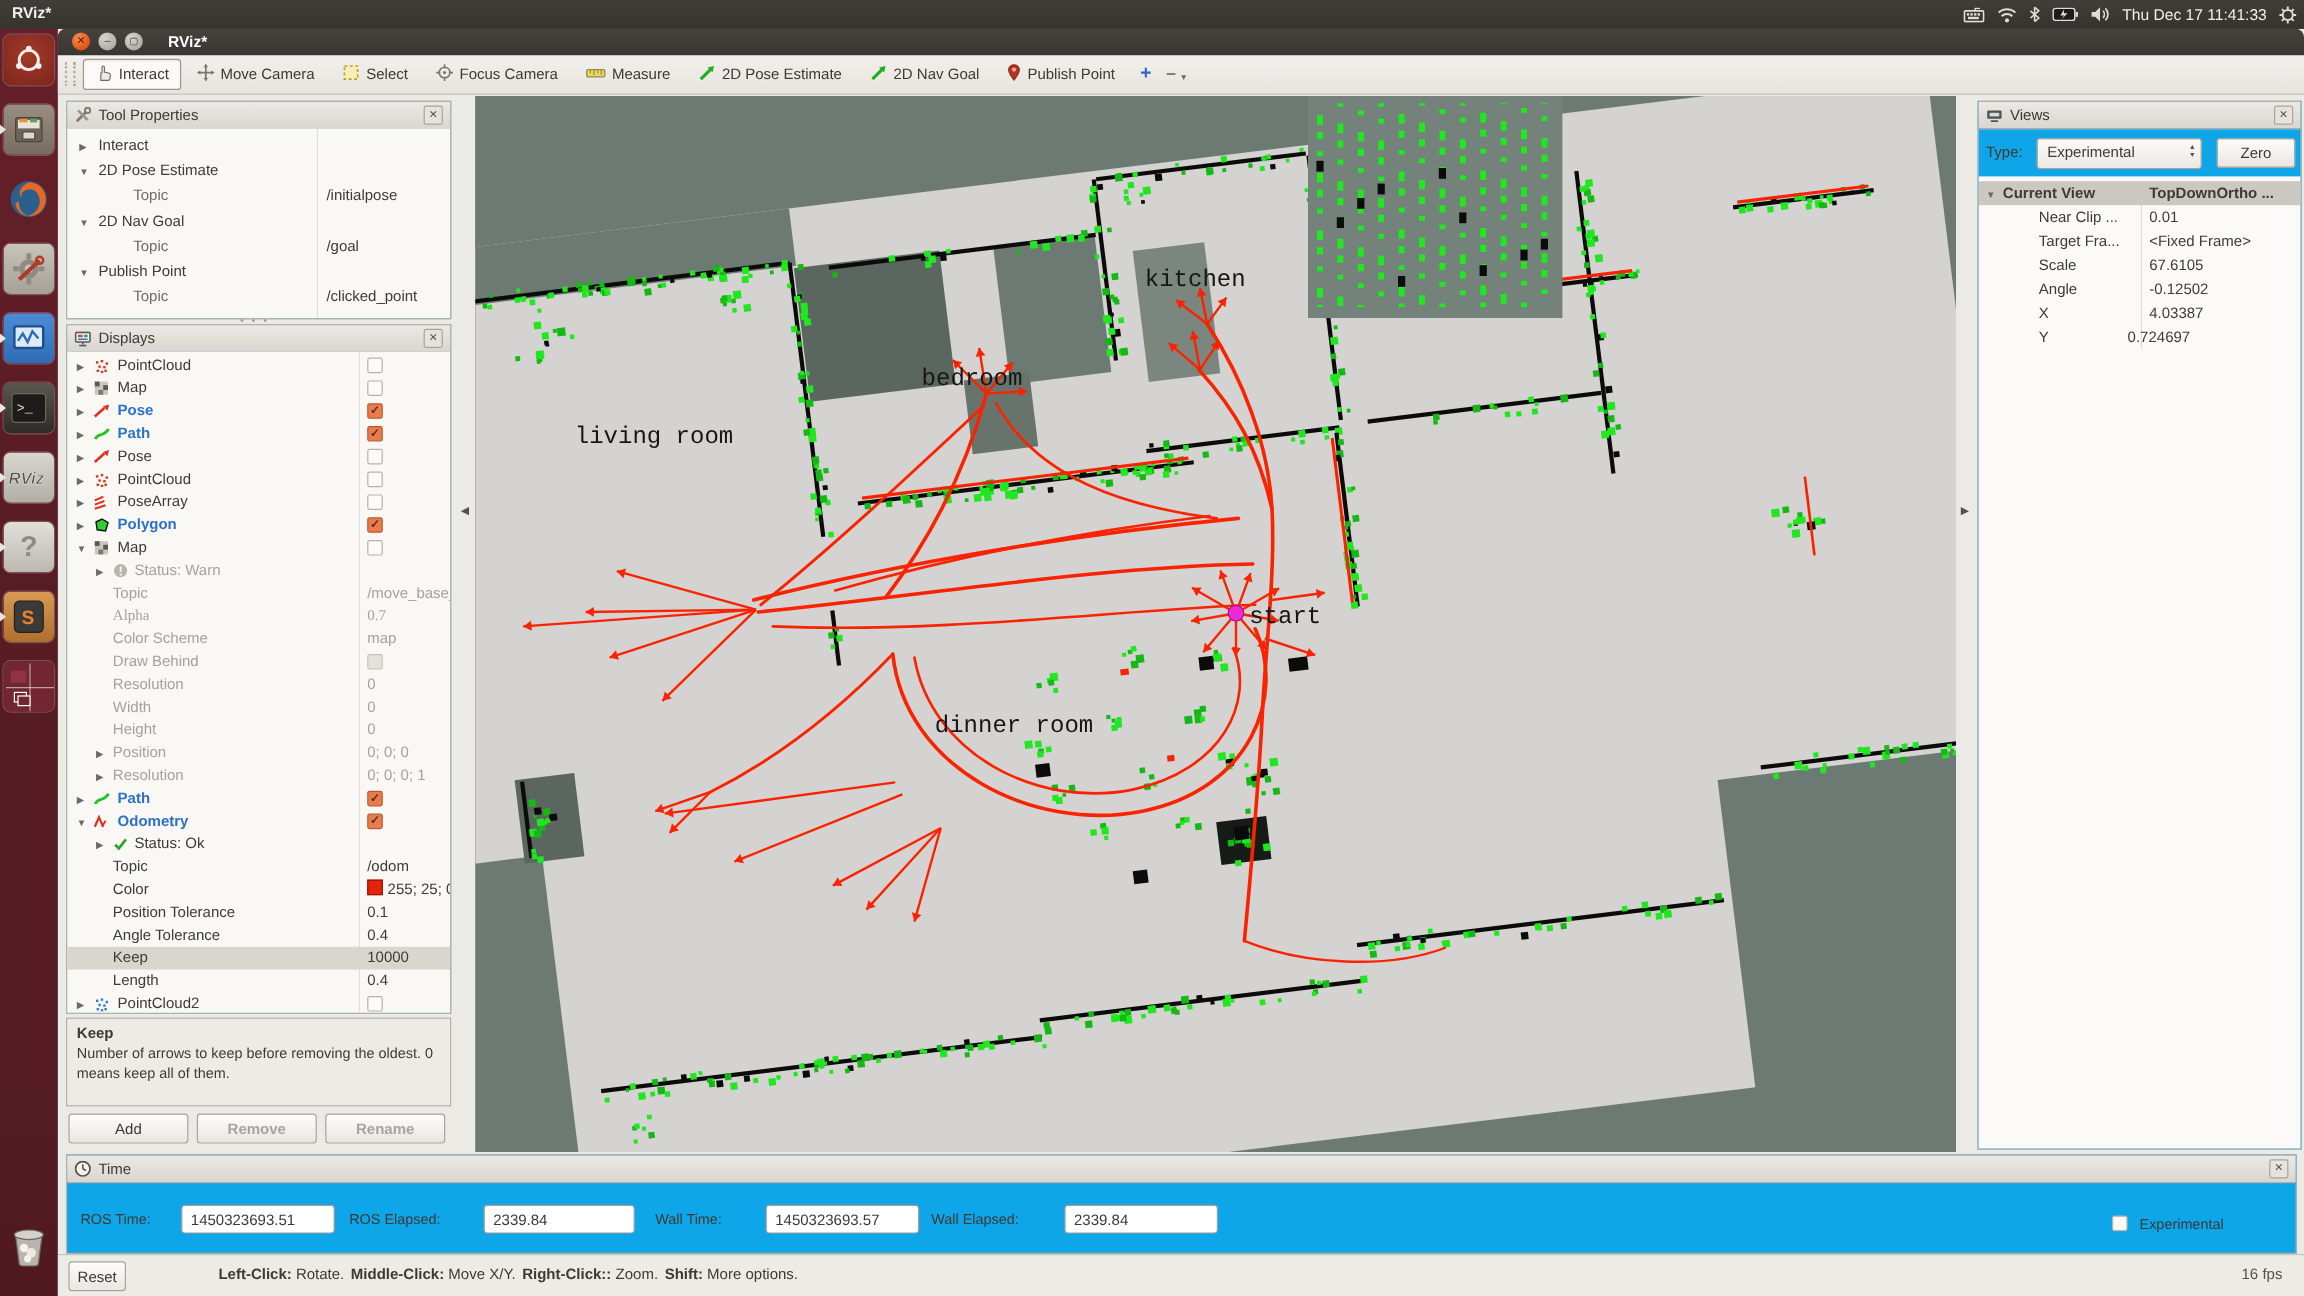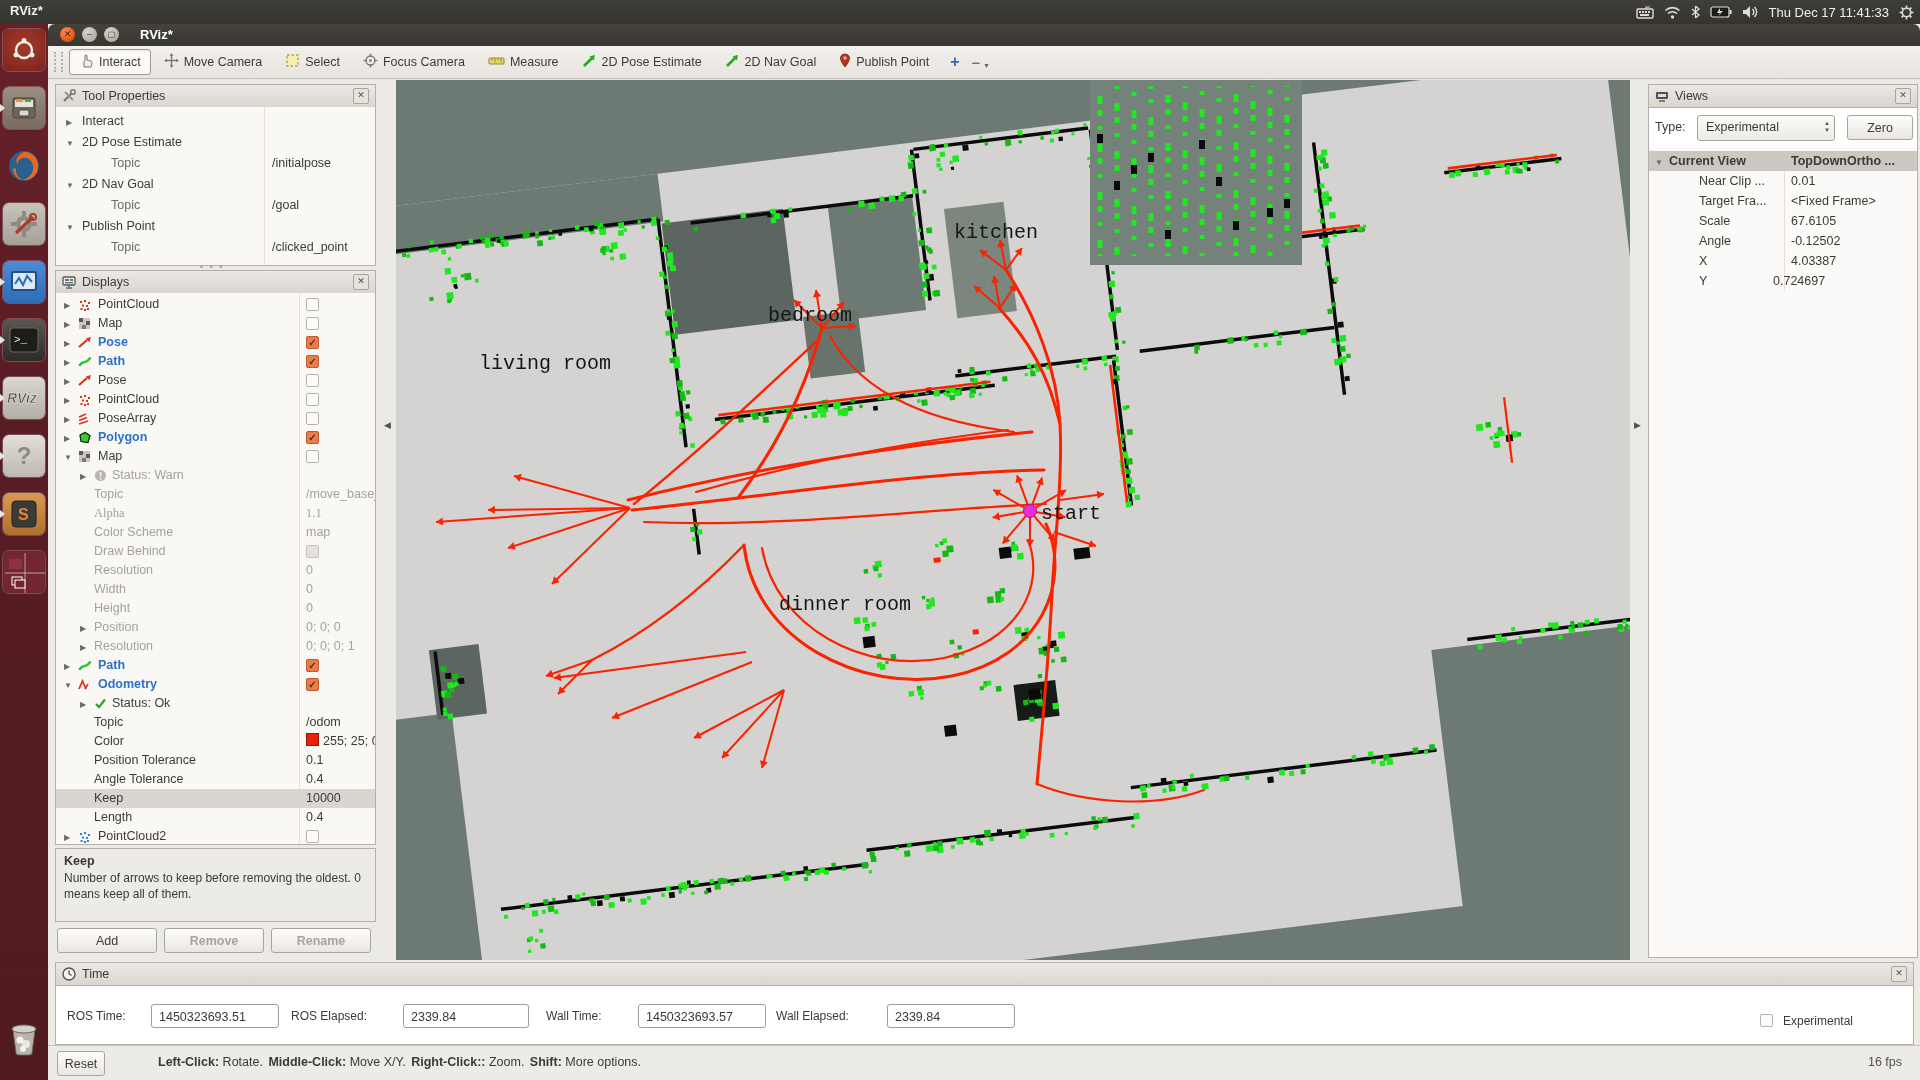--- a/index.html
+++ b/index.html
@@ -29,21 +29,21 @@
   #toolbar{left:48px;top:46px;width:1872px;height:32px;background:linear-gradient(#f2f0ec,#e7e4df);
     border-bottom:1px solid #c3bfb8;display:flex;align-items:center;z-index:20;}
   .tbhandle{width:5px;height:20px;margin:0 6px 0 6px;border-left:2px dotted #b3afa7;border-right:2px dotted #b3afa7;}
   .tool{display:flex;align-items:center;gap:5px;padding:3px 9px;margin-right:3px;border-radius:3px;
     font-size:12.5px;color:#3c3a35;border:1px solid transparent;}
   .tool.active{background:#fbfaf8;border:1px solid #9d9a93;box-shadow:inset 0 1px 2px rgba(0,0,0,.08);}
   .tbextra{font-size:16px;font-weight:bold;color:#3766c2;padding:0 8px;}
   .tbminus{font-size:15px;color:#4c4a45;padding:0 4px;}
   .tbminus .dd{font-size:8px;color:#6b6862;}
   
-  .panel{border:1px solid #b5b1aa;background:#ffffff;box-sizing:border-box;}
+  .panel{border:1px solid #b5b1aa;background:#0ea5e9;box-sizing:border-box;}
   .phead{height:22px;background:linear-gradient(#ece9e4,#d9d5cf);border-bottom:1px solid #b5b1aa;
     display:flex;align-items:center;gap:6px;padding:0 6px;font-size:12.5px;color:#3c3a35;}
   .phead .ptitle{flex:1;}
   .pclose{width:14px;height:14px;border:1px solid #a8a49d;border-radius:2px;background:#e6e3dd;
     font-size:9px;line-height:13px;text-align:center;color:#55524c;}
   .pbody{position:absolute;left:0;right:0;bottom:0;top:22px;background:#f9f8f5;overflow:hidden;}
   .trow{position:absolute;left:0;width:100%;height:19px;font-size:12.5px;color:#3d3b37;line-height:19px;}
   .trow .arr{position:absolute;font-size:8px;color:#6d6a64;top:0;}
   .trow .lab{position:absolute;white-space:nowrap;}
   .trow .val{position:absolute;left:250px;white-space:nowrap;}
@@ -70,21 +70,21 @@
     font-size:12.5px;color:#3c3a35;}
   .spin{position:absolute;right:4px;font-size:6px;color:#55524c;line-height:7px;text-align:center;}
   .vrow-head{background:#cbc8c2;font-weight:bold;}
   
   #timepanel .field-label{font-size:12px;color:#3c3a35;}
   .input{position:absolute;height:24px;border:1px solid #a29e97;border-radius:3px;background:#fff;
     font-size:12.5px;color:#3c3a35;line-height:24px;padding-left:7px;box-sizing:border-box;}
   
   #statusbar{left:48px;top:1045px;width:1872px;height:35px;background:#edebe6;border-top:1px solid #c6c2bb;
     font-size:12.5px;color:#3c3a35;}
-  #statushelp{position:absolute;left:108px;top:9px;text-align:right;}
+  #statushelp{position:absolute;left:132px;top:9px;text-align:right;}
   #statushelp b{margin-left:2px;}
   #fps{position:absolute;right:18px;top:9px;color:#55524c;}
   
   #viewport{left:396px;top:80px;width:1234px;height:880px;background:#6d7a74;overflow:hidden;}
   .collapse-handle{position:absolute;font-size:9px;color:#55524c;z-index:25;}
   text.maplabel{font-family:"Liberation Mono",monospace;font-size:20px;fill:#161616;}
 </style>
 </head>
 <body>
 
@@ -495,21 +495,21 @@
             <rect x="5.8" y="9" width="1.6" height="1.6" fill="#f4f2ee"></rect>
           </svg></span>
         <span class="lab" style="left:56px;">Status: Warn</span>
       </div>
       <div class="trow muted" style="top: 192px;">
         <span class="lab" style="left:38px;">Topic</span>
         <span class="val">/move_base_node/global_...</span>
       </div>
       <div class="trow muted" style="top: 211px; font-family: Liberation Serif, serif;">
         <span class="lab" style="left:38px;">Alpha</span>
-        <span class="val">1.1</span>
+        <span class="val">0.7</span>
       </div>
       <div class="trow muted" style="top: 230px;">
         <span class="lab" style="left:38px;">Color Scheme</span>
         <span class="val">map</span>
       </div>
       <div class="trow muted" style="top: 249px;">
         <span class="lab" style="left:38px;">Draw Behind</span>
         <span class="cb dis"></span>
       </div>
       <div class="trow muted" style="top: 268px;">

